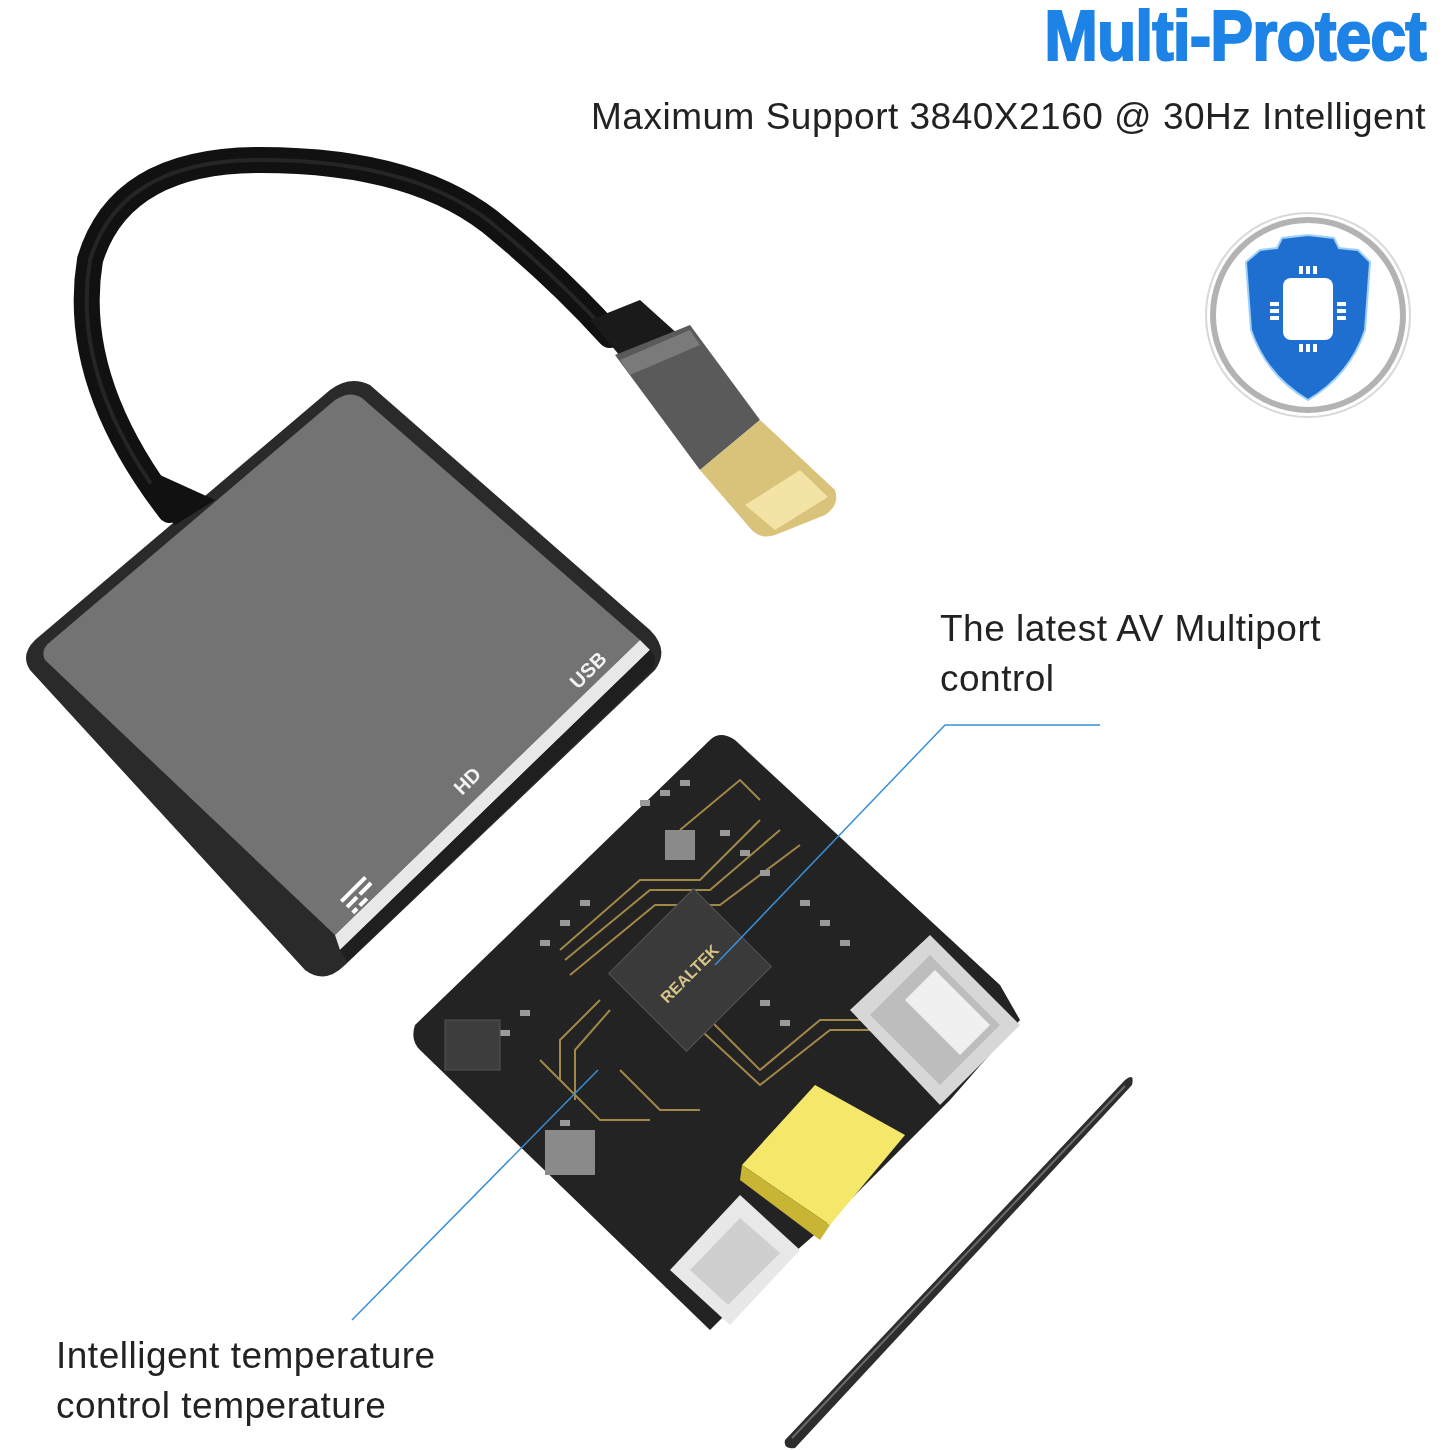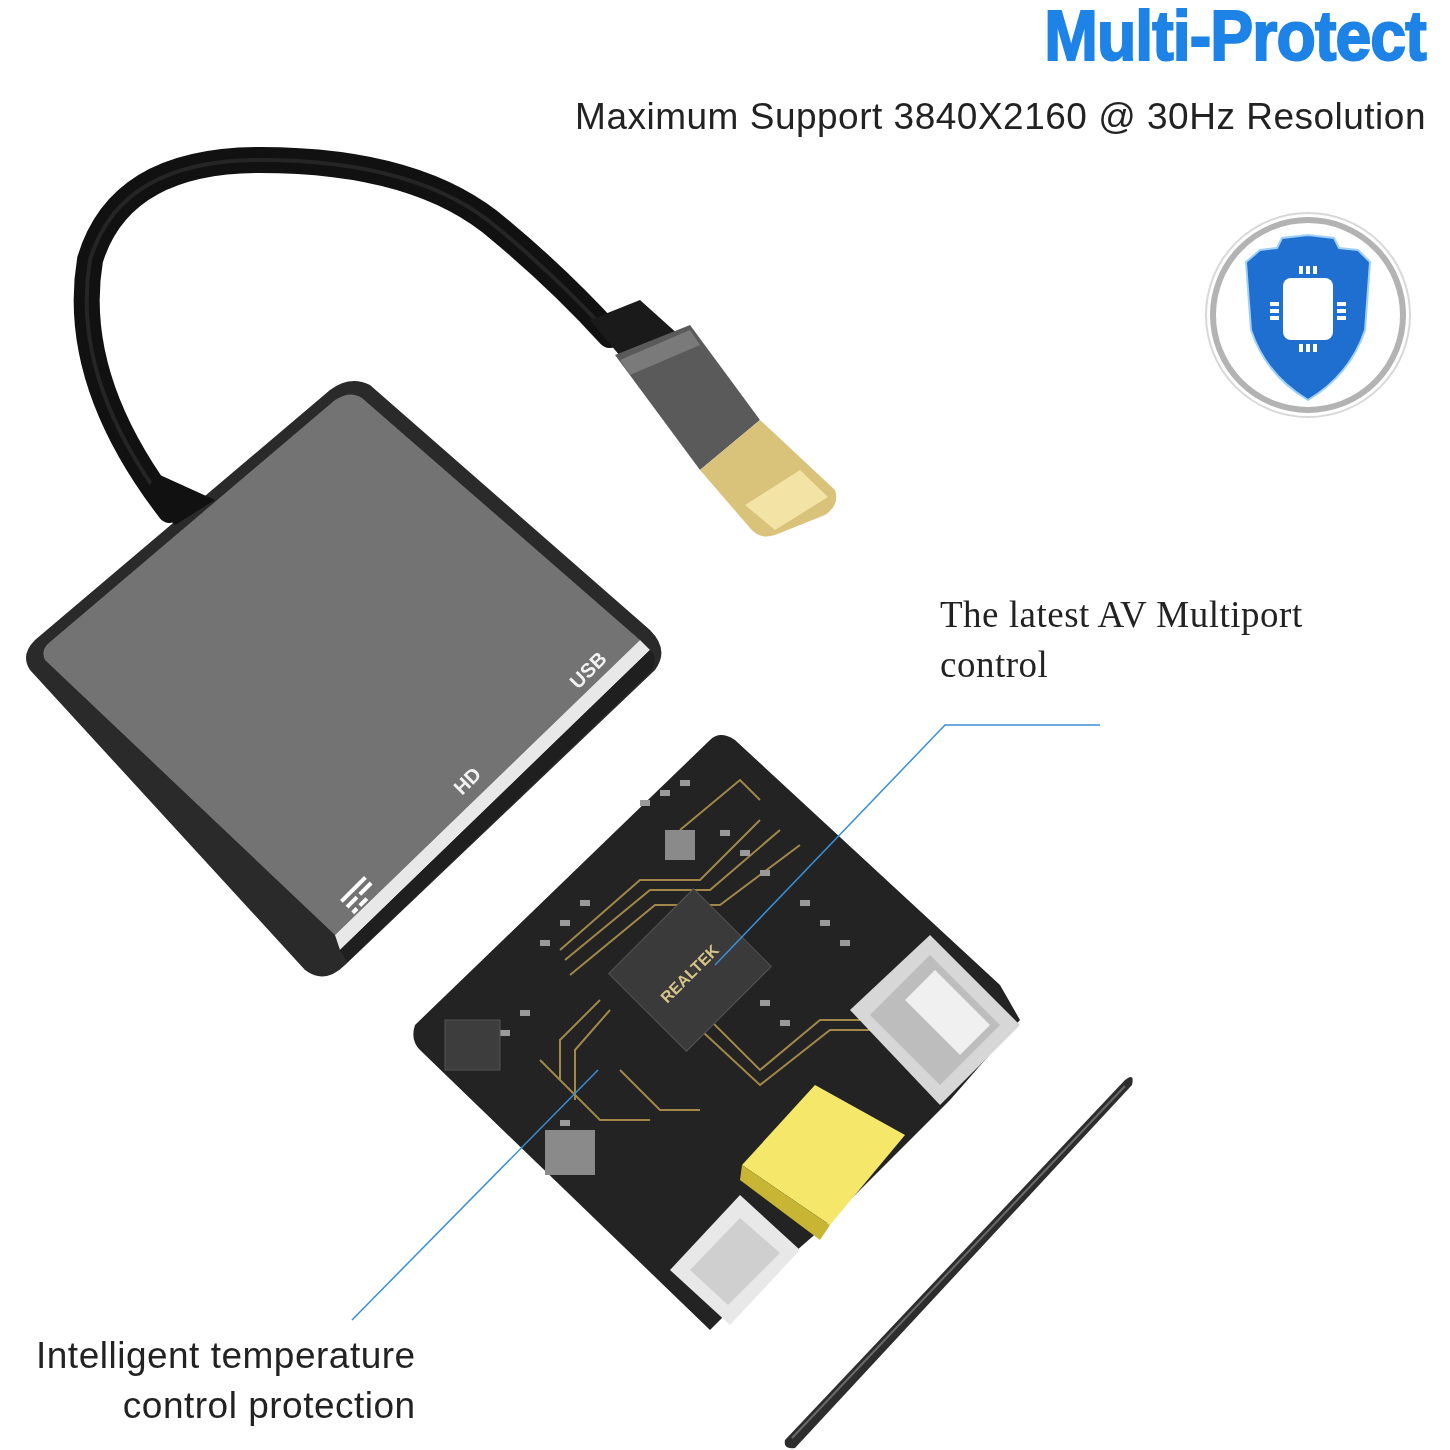--- a/index.html
+++ b/index.html
@@ -1,30 +1,30 @@
 <!DOCTYPE html>
 <html><head>
 <meta charset="utf-8">
 <style>
   html,body{margin:0;padding:0;background:#ffffff;}
   body{width:1450px;height:1450px;position:relative;overflow:hidden;font-family:"Liberation Sans",sans-serif;}
   .title{position:absolute;right:24px;top:-4px;font-family:"Liberation Sans",sans-serif;font-weight:900;font-size:70px;color:#1d83e6;letter-spacing:-1px;transform:scaleX(0.92);transform-origin:right top;-webkit-text-stroke:2px #1d83e6;}
   .subtitle{position:absolute;right:24px;top:96px;font-size:37px;color:#222;letter-spacing:0.5px;font-weight:300;}
   .label{position:absolute;font-size:37px;color:#222;line-height:50px;letter-spacing:0.5px;}
   .label span{display:block;}
-  .label-chipset{left:940px;top:590px;font-family:Liberation Serif, serif;}
-  .label-temp{left:36px;top:1331px;text-align:right;}
+  .label-chipset{left:940px;top:604px;}
+  .label-temp{left:56px;top:1331px;}
   svg{position:absolute;left:0;top:0;}
   .badge{position:absolute;left:1200px;top:210px;width:216px;height:210px;}
 </style>
 </head>
 <body>
 
 <div class="title">Multi-Protect</div>
-<div class="subtitle">Maximum Support 3840X2160 @ 30Hz Resolution</div>
+<div class="subtitle">Maximum Support 3840X2160 @ 30Hz Intelligent</div>
 
 <div class="badge">
   <svg width="216" height="210" viewBox="0 0 216 210" style="position:relative">
     <circle cx="108" cy="105" r="102" fill="#fff" stroke="#d8d8d8" stroke-width="2"></circle>
     <circle cx="108" cy="105" r="95" fill="#fff" stroke="#b3b3b3" stroke-width="6"></circle>
     <path d="M60 40 L77 38 L82 28 L108 25 L134 28 L139 38 L158 40 L170 52 L165 120 Q150 165 108 190 Q66 165 51 120 L46 52 Z" fill="#1f6fd1" stroke="#9fd0f5" stroke-width="2"></path>
     <rect x="83" y="68" width="50" height="62" rx="8" fill="#fff"></rect>
     <rect x="99" y="56" width="4" height="8" fill="#fff"></rect>
       <rect x="106" y="56" width="4" height="8" fill="#fff"></rect>
       <rect x="113" y="56" width="4" height="8" fill="#fff"></rect>
@@ -144,14 +144,14 @@
   </g>
 </svg>
 
 <div class="label label-chipset">
   <span>The latest AV Multiport</span>
   <span>control</span>
 </div>
 
 <div class="label label-temp">
   <span>Intelligent temperature</span>
-  <span>control protection</span>
+  <span>control temperature</span>
 </div>
 
 </body></html>

